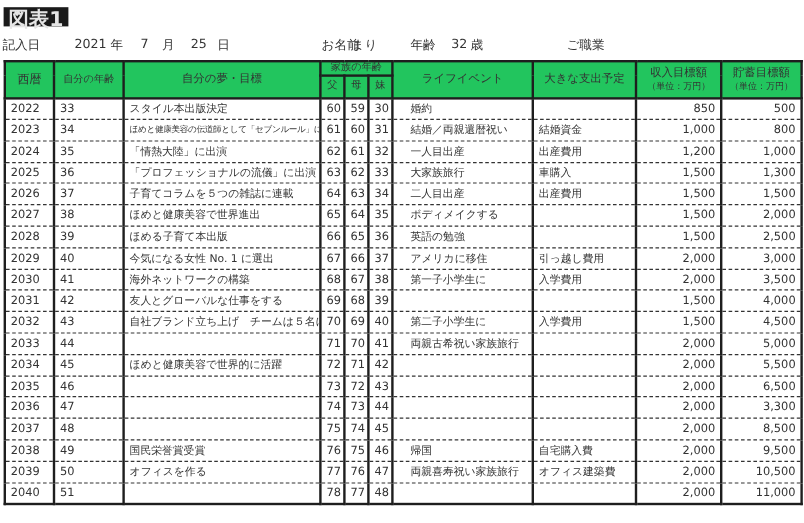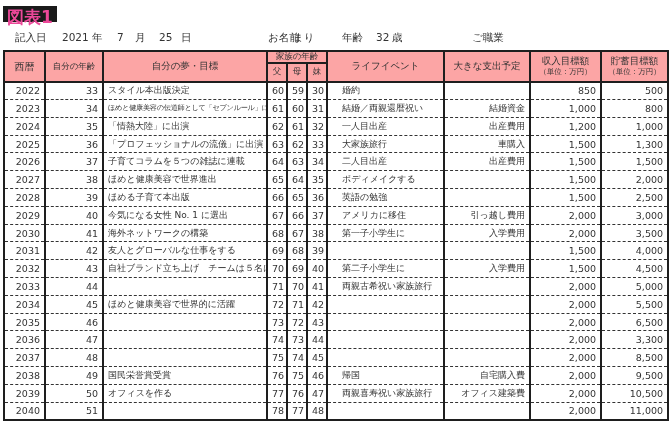--- a/index.html
+++ b/index.html
@@ -1,49 +1,49 @@
 <!DOCTYPE html>
 <html><head>
 <meta charset="utf-8">
 <style>
   * { box-sizing: border-box; margin: 0; padding: 0; }
   html, body { width: 670px; height: 436px; background: #ffffff; overflow: hidden; }
   body { font-family: "DejaVu Sans", "Liberation Sans", sans-serif; color: #2a2a2a; position: relative; }
 
   .title-bar { position: absolute; left: 3px; top: 2px; height: 24px; display: flex; align-items: center; }
-  .fig-label { background: #1a1a1a; color: #ec4899; font-weight: bold; font-size: 17px; height: 16px; line-height: 22px; padding: 0 4px 0 4px; letter-spacing: 0px; }
+  .fig-label { background: #1a1a1a; color: #e5e5e5; font-weight: bold; font-size: 17px; height: 16px; line-height: 22px; padding: 0 4px 0 4px; letter-spacing: 0px; }
   .fig-title { font-size: 18px; font-weight: normal; color: #1a1a1a; margin-left: 6px; letter-spacing: 1px; }
 
   .info-row { position: absolute; top: 31px; left: 0; width: 670px; height: 16px; font-size: 10.5px; color: #333; }
   .info-row span { position: absolute; white-space: nowrap; }
 
   table.timeline { position: absolute; left: 3px; top: 50px; width: 664px; border-collapse: collapse; table-layout: fixed; font-size: 9px; }
-  table.timeline th { background: #fca5a5; color: #333; font-weight: normal; border: 2px solid #1e1e1e; text-align: center; vertical-align: middle; padding: 0; line-height: 1.15; }
+  table.timeline th { background: #22c55e; color: #333; font-weight: normal; border: 2px solid #1e1e1e; text-align: center; vertical-align: middle; padding: 0; line-height: 1.15; }
   th.h-big { font-size: 10px; }
   th.h-mid { font-size: 9.5px; }
   th.h-sm { font-size: 8.5px; }
   .unit { display: block; font-size: 7.5px; margin-top: 1px; }
   table.timeline td { height: 17.8px; padding: 0 4px; border-left: 2px solid #1e1e1e; border-right: 2px solid #1e1e1e; border-bottom: 1px dashed #333; white-space: nowrap; overflow: hidden; vertical-align: middle; color: #333; }
   table.timeline tr:last-child td { border-bottom: 2px solid #1e1e1e; }
-  td.c { text-align: right; }
+  td.c { text-align: left; }
   td.r { text-align: right; padding-right: 16px; }
   td.l { text-align: left; }
   td.fam { text-align: center; padding: 0; font-size: 9.5px; }
   td.dream-small { font-size: 7.2px; letter-spacing: -0.3px; }
   td.num { font-size: 9.5px; }
 </style>
 </head>
 <body>
 
 <div class="title-bar">
   <span class="fig-label">図表1</span>
 </div>
 
 <div class="info-row">
-  <span style="left:15px">記入日</span>
+  <span style="left:2px">記入日</span>
   <span style="left:62px">2021</span>
   <span style="left:92px">年</span>
   <span style="left:117px">7</span>
   <span style="left:135px">月</span>
   <span style="left:159px">25</span>
   <span style="left:181px">日</span>
   <span style="left:268px">お名前</span>
   <span style="left:293px">まり</span>
   <span style="left:342px">年齢</span>
   <span style="left:376px">32</span>

